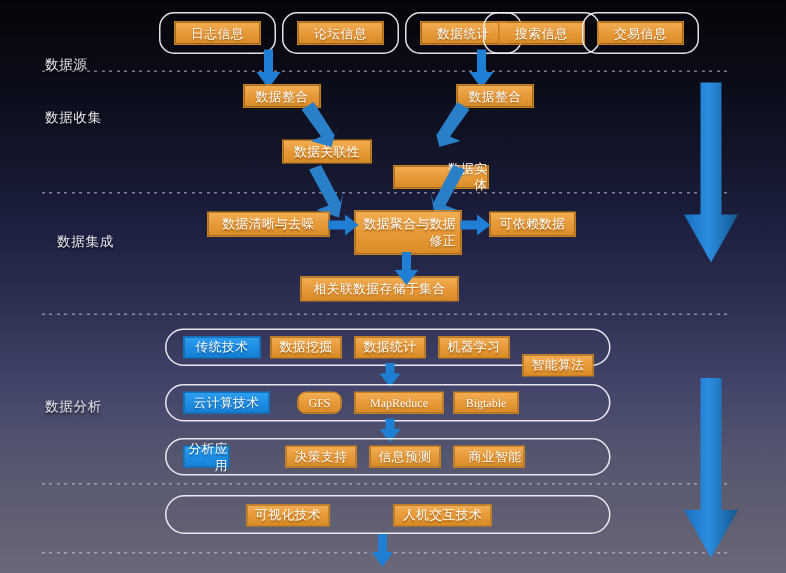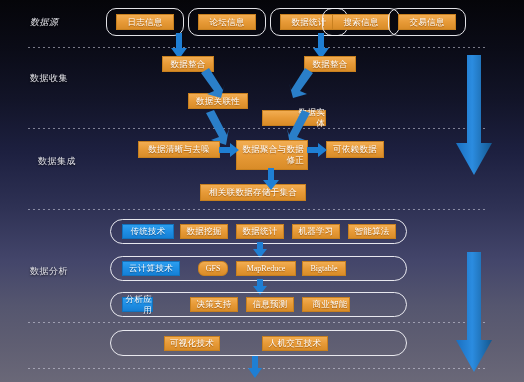--- a/index.html
+++ b/index.html
@@ -64,21 +64,21 @@
 <body>
 
 <div id="stage">
 
   <div class="sep" style="top:47px;"></div>
   <div class="sep" style="top:128px;"></div>
   <div class="sep" style="top:209px;"></div>
   <div class="sep" style="top:322px;"></div>
   <div class="sep" style="top:368px;"></div>
 
-  <div class="stage-label" style="top:16px;font-style:italic;">数据源</div>
+  <div class="stage-label" style="top:37px;">数据源</div>
   <div class="stage-label" style="top:72px;">数据收集</div>
   <div class="stage-label" style="top:155px;margin-left:8px;">数据集成</div>
   <div class="stage-label" style="top:265px;">数据分析</div>
   <div class="stage-label" style="top:340px;margin-top:48px;">数据解释</div>
 
   <div class="capsule src" style="left:106px;top:8px;width:78px;height:28px;"></div>
   <div class="node" style="left:116px;top:14px;width:58px;height:16px;">日志信息</div>
 
   <div class="capsule src" style="left:188px;top:8px;width:78px;height:28px;"></div>
   <div class="node" style="left:198px;top:14px;width:58px;height:16px;">论坛信息</div>
@@ -152,21 +152,21 @@
     <svg width="18" height="22" viewBox="0 0 18 22">
         <path class="ar-fill" d="M6 0 h6 v12 h5 L9 22 L1 12 h5 z"></path>
       </svg>
   </div>
 
   <div class="capsule" style="left:110px;top:219px;width:297px;height:25px;"></div>
   <div class="node blue" style="left:122px;top:224px;width:52px;height:15px;">传统技术</div>
   <div class="node" style="left:180px;top:224px;width:48px;height:15px;">数据挖掘</div>
   <div class="node" style="left:236px;top:224px;width:48px;height:15px;">数据统计</div>
   <div class="node" style="left:292px;top:224px;width:48px;height:15px;">机器学习</div>
-  <div class="node" style="left:348px;top:224px;width:48px;height:15px;">智能算法</div>
+  <div class="node" style="left:348px;top:236px;width:48px;height:15px;">智能算法</div>
 
   <div class="arrow" style="left:252px;top:242px;">
     <svg width="16" height="16" viewBox="0 0 16 16">
         <path class="ar-fill" d="M5 0 h6 v7 h4 L8 16 L1 7 h4 z"></path>
       </svg>
   </div>
 
   <div class="capsule" style="left:110px;top:256px;width:297px;height:25px;"></div>
   <div class="node blue" style="left:122px;top:261px;width:58px;height:15px;">云计算技术</div>
   <div class="node latin" style="left:198px;top:261px;width:30px;height:15px;border-radius:6px;">GFS</div>

